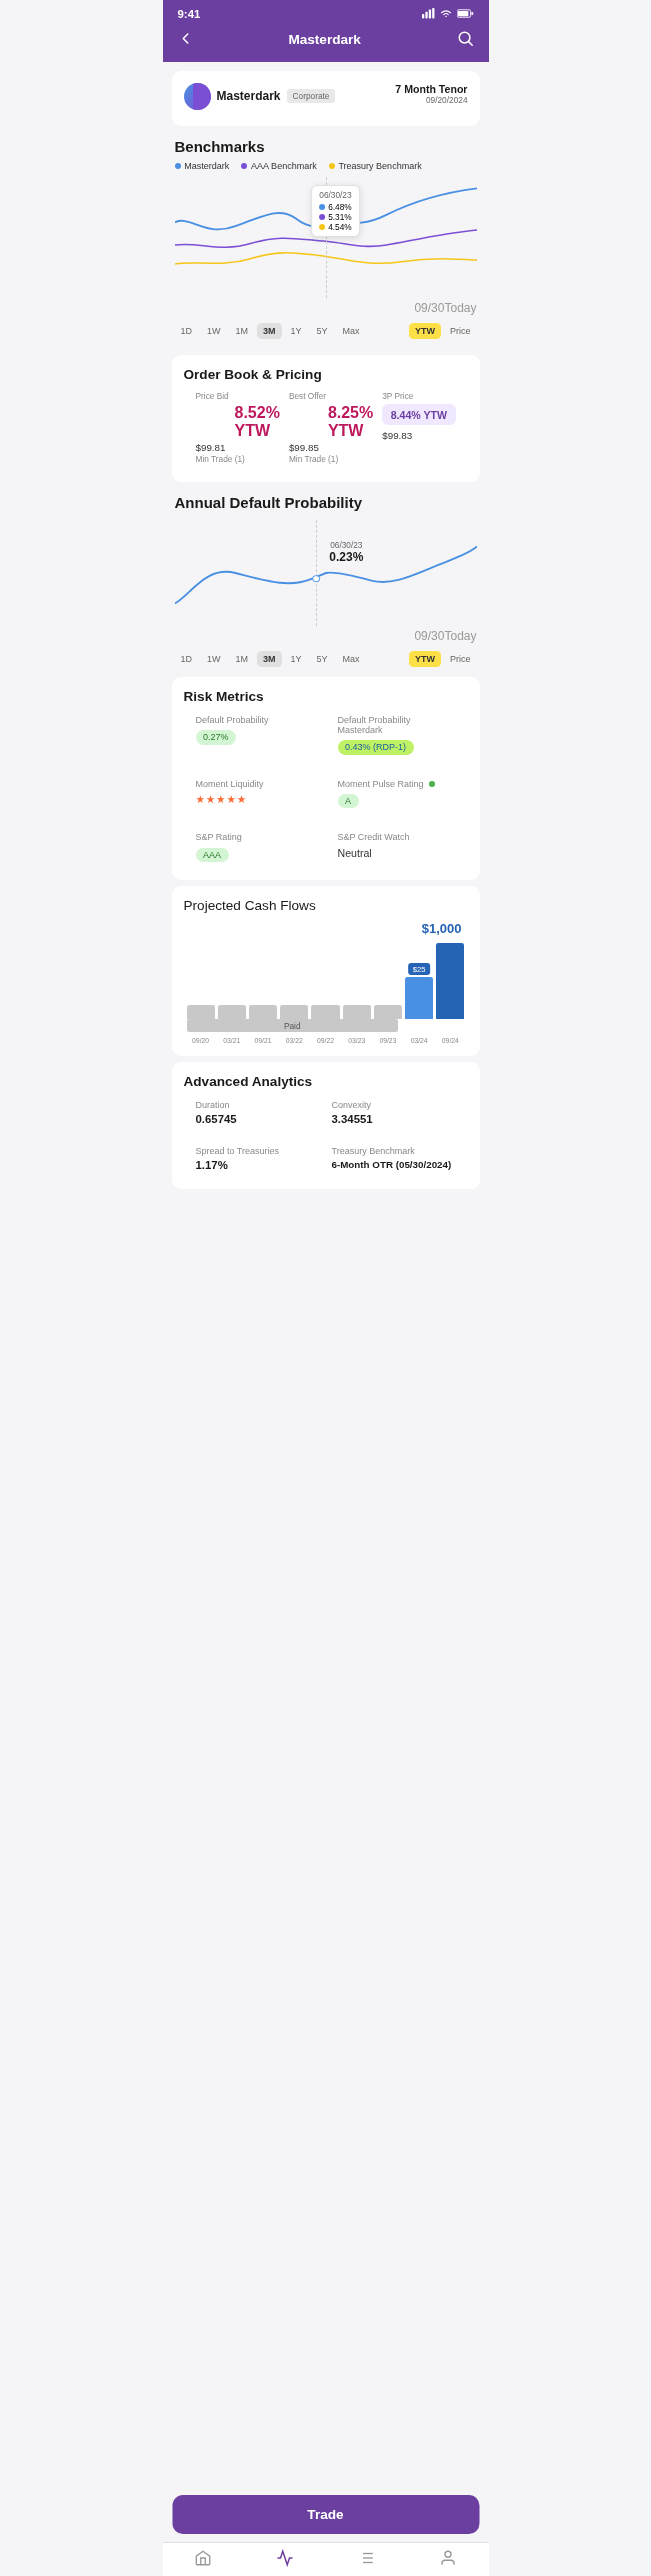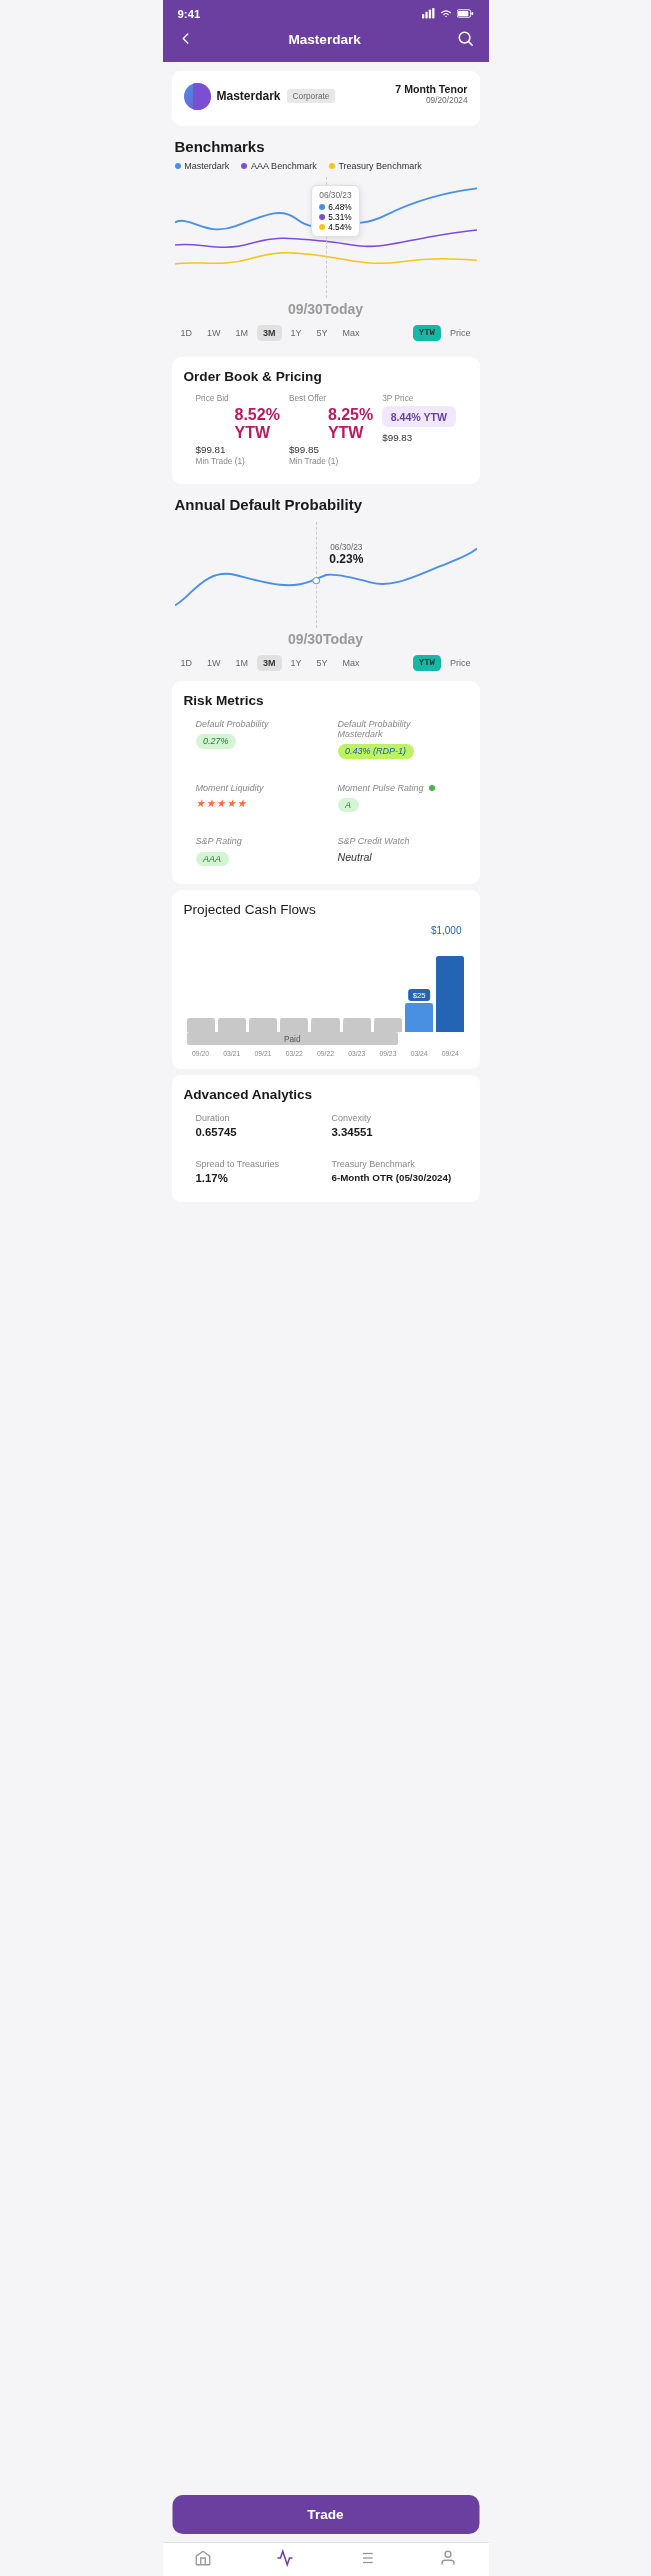--- a/index.html
+++ b/index.html
@@ -103,25 +103,24 @@
       border-radius: 6px;
       padding: 4.5px 7.6px;
       font-size: 8.3px;
       z-index: 10;
       box-shadow: 0 1.5px 6px rgba(0,0,0,0.1);
     }
     .tooltip-date { color: #666; margin-bottom: 1.5px; text-align: center; }
     .tooltip-val { display: flex; align-items: center; gap: 3px; }
     .chart-axis {
       display: flex;
-      justify-content: center;
-      font-size: 14px;
+      justify-content: flex-end;
+      font-size: 12px;
       color: #999;
       padding: 3px 12px;
-      font-weight: bold;
     }
     .time-filters {
       display: flex;
       align-items: center;
       padding: 4.5px 12px;
       gap: 3px;
     }
     .tf-btn {
       padding: 3px 6px;
       border-radius: 4.5px;
@@ -131,21 +130,21 @@
       border: none;
       cursor: pointer;
     }
     .tf-btn.active {
       background: #e0e0e0;
       color: #333;
       font-weight: 600;
     }
     .tf-spacer { flex: 1; }
     .tf-right { display: flex; gap: 3px; }
-    .tf-right .tf-btn.active { background: #14b8a6; font-family: Liberation Mono, monospace; }
+    .tf-right .tf-btn.active { background: #fde047; }
     .pricing-grid {
       display: grid;
       grid-template-columns: 1fr 1fr 1fr;
       gap: 9px;
       padding: 0 12px 6px;
     }
     .price-col .label { font-size: 8.3px; color: #888; margin-bottom: 3px; }
     .price-col .main-val { font-size: 16px; font-weight: 700; color: #be185d; margin-left: 39px; }
     .price-col .sub-val { font-size: 9.8px; color: #333; margin-top: 1.5px; }
     .price-col .min-trade { font-size: 8.3px; color: #888; margin-top: 1.5px; }
@@ -173,21 +172,20 @@
       font-size: 9px;
       z-index: 10;
     }
     .adp-tooltip .adp-date { color: #666; font-size: 8.3px; text-align: center; }
     .adp-tooltip .adp-val { font-size: 12px; font-weight: 700; color: #1a1a1a; text-align: center; }
     .risk-grid {
       display: grid;
       grid-template-columns: 1fr 1fr;
       gap: 24px;
       padding: 0 12px 6px;
-      font-style: italic;
     }
     .risk-item .risk-label { font-size: 9px; color: #888; margin-bottom: 4.5px; }
     .risk-badge {
       display: inline-block;
       padding: 2.3px 7.6px;
       border-radius: 9px;
       font-size: 9px;
       font-weight: 500;
     }
     .badge-green { background: #d4f5d4; color: #2a7a2a; }
@@ -462,21 +460,21 @@
         <div class="risk-label">S&amp;P Credit Watch</div>
         <div class="risk-text">Neutral</div>
       </div>
     </div>
   </div>
 
   <div class="card" style="margin-top:6px;">
     <div style="font-size:13.6px;font-weight:400;color:#1a1a1a;margin-bottom:7.6px;">Projected Cash Flows</div>
     <div style="position:relative;">
 
-      <div style="text-align:right;font-size:10px;font-weight:400;color:#2563b5;margin-bottom:13px;padding-right:6px;">$1,000</div>
+      <div style="text-align:right;font-size:13px;font-weight:700;color:#2563b5;margin-bottom:0;padding-right:6px;">$1,000</div>
 
       <div style="display:flex;align-items:flex-end;gap:3px;height:83px;padding:0 3px;">
 
         <div style="flex:1;display:flex;flex-direction:column;align-items:center;height:100%;">
           <div style="flex:1;display:flex;flex-direction:column;justify-content:flex-end;width:100%;">
             <div style="height:13.6px;background:#c8c8c8;border-radius:2.3px 2.3px 0 0;"></div>
           </div>
         </div>
         <div style="flex:1;display:flex;flex-direction:column;align-items:center;height:100%;">
           <div style="flex:1;display:flex;flex-direction:column;justify-content:flex-end;width:100%;">
@@ -503,21 +501,21 @@
             <div style="height:13.6px;background:#c8c8c8;border-radius:2.3px 2.3px 0 0;"></div>
           </div>
         </div>
         <div style="flex:1;display:flex;flex-direction:column;align-items:center;height:100%;">
           <div style="flex:1;display:flex;flex-direction:column;justify-content:flex-end;width:100%;">
             <div style="height:13.6px;background:#c8c8c8;border-radius:2.3px 2.3px 0 0;"></div>
           </div>
         </div>
         <div style="flex:1;display:flex;flex-direction:column;align-items:center;height:100%;">
           <div style="flex:1;display:flex;flex-direction:column;justify-content:flex-end;width:100%;">
-            <div style="height:29px;background:#4a90e2;border-radius:2.3px 2.3px 0 0;position:relative;">
+            <div style="height:42px;background:#4a90e2;border-radius:2.3px 2.3px 0 0;position:relative;">
               <span style="position:absolute;top:-13.6px;left:50%;transform:translateX(-50%);background:#2563b5;color:white;font-size:7.6px;padding:1.5px 4.5px;border-radius:3px;white-space:nowrap;">$25</span>
             </div>
           </div>
         </div>
         <div style="flex:1;display:flex;flex-direction:column;align-items:center;height:100%;">
           <div style="flex:1;display:flex;flex-direction:column;justify-content:flex-end;width:100%;">
             <div style="height:76px;background:#2563b5;border-radius:2.3px 2.3px 0 0;"></div>
           </div>
         </div>
       </div>

